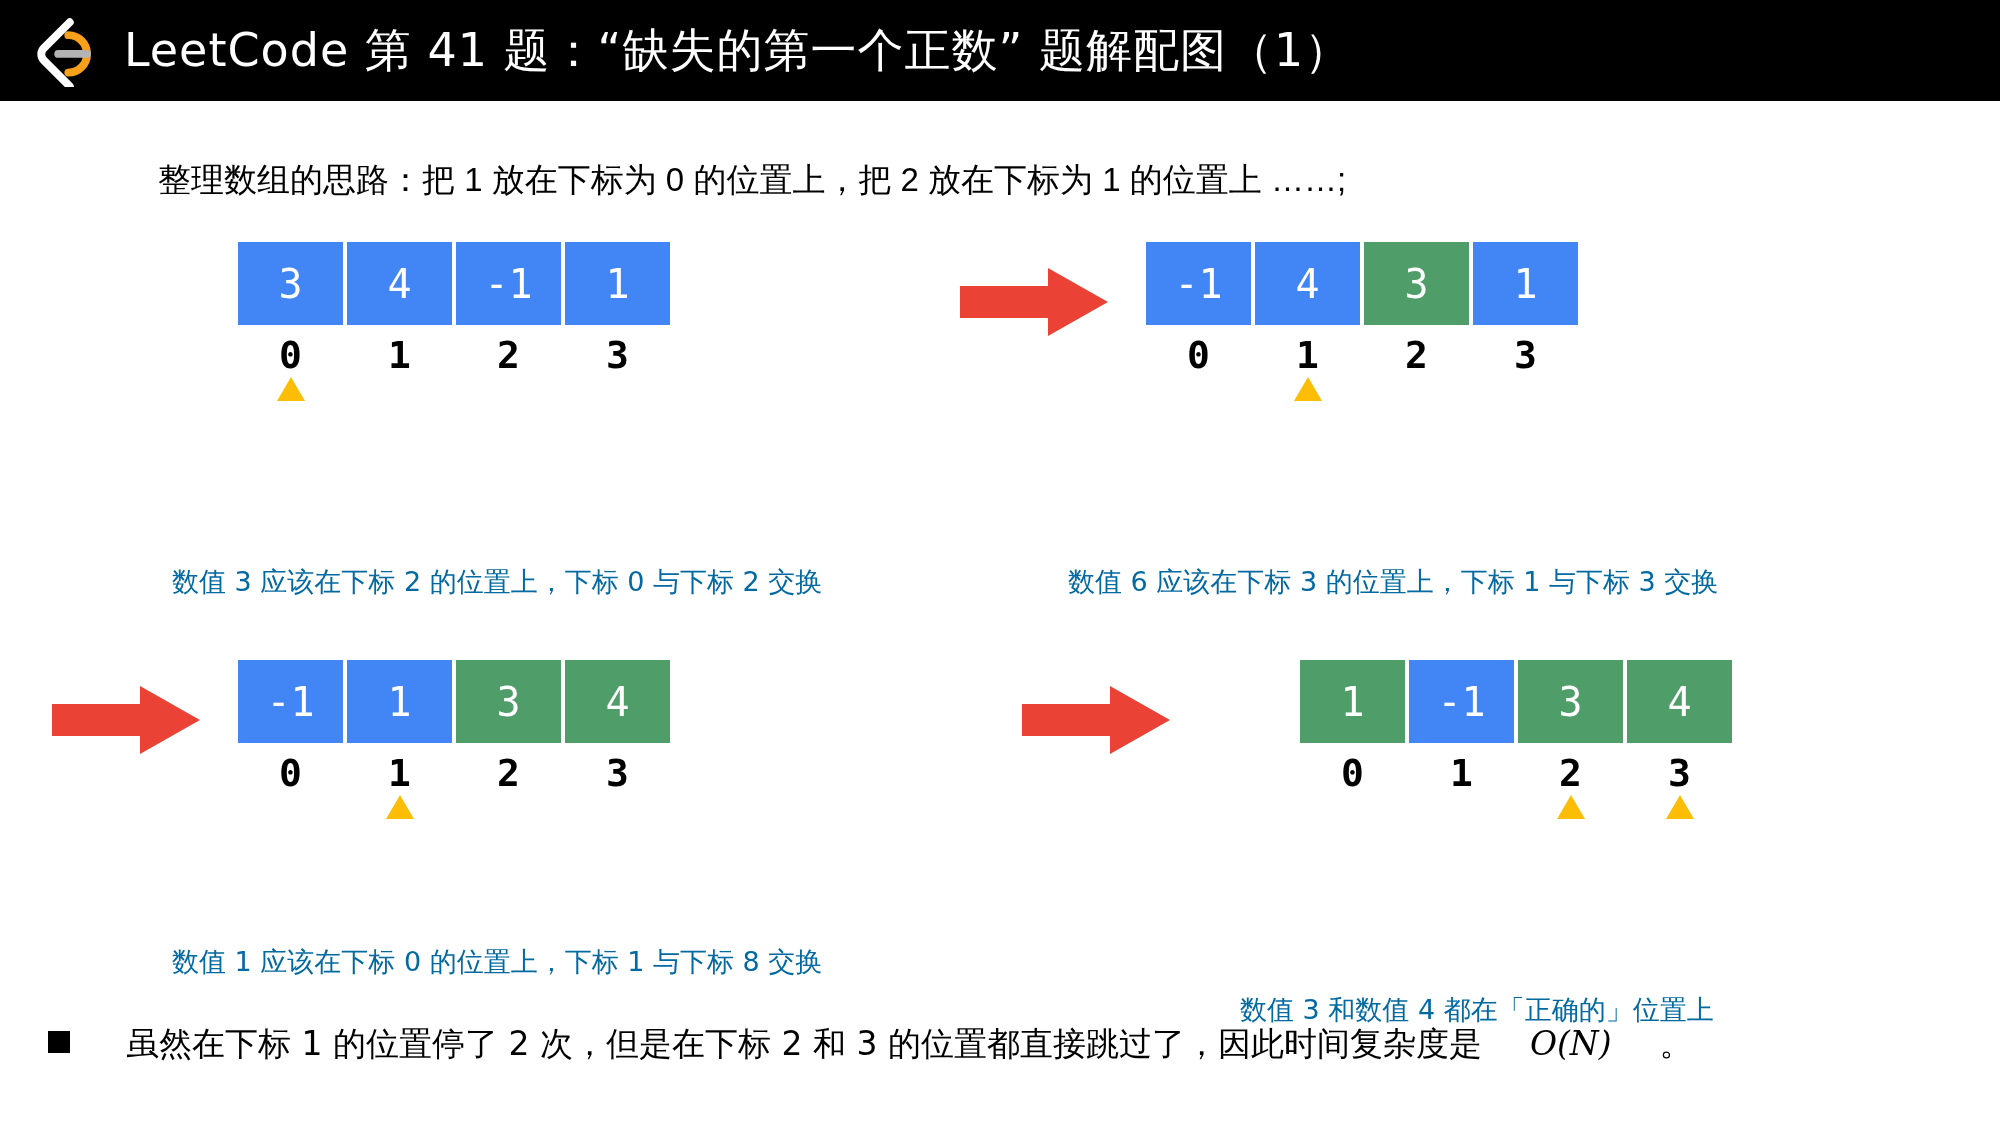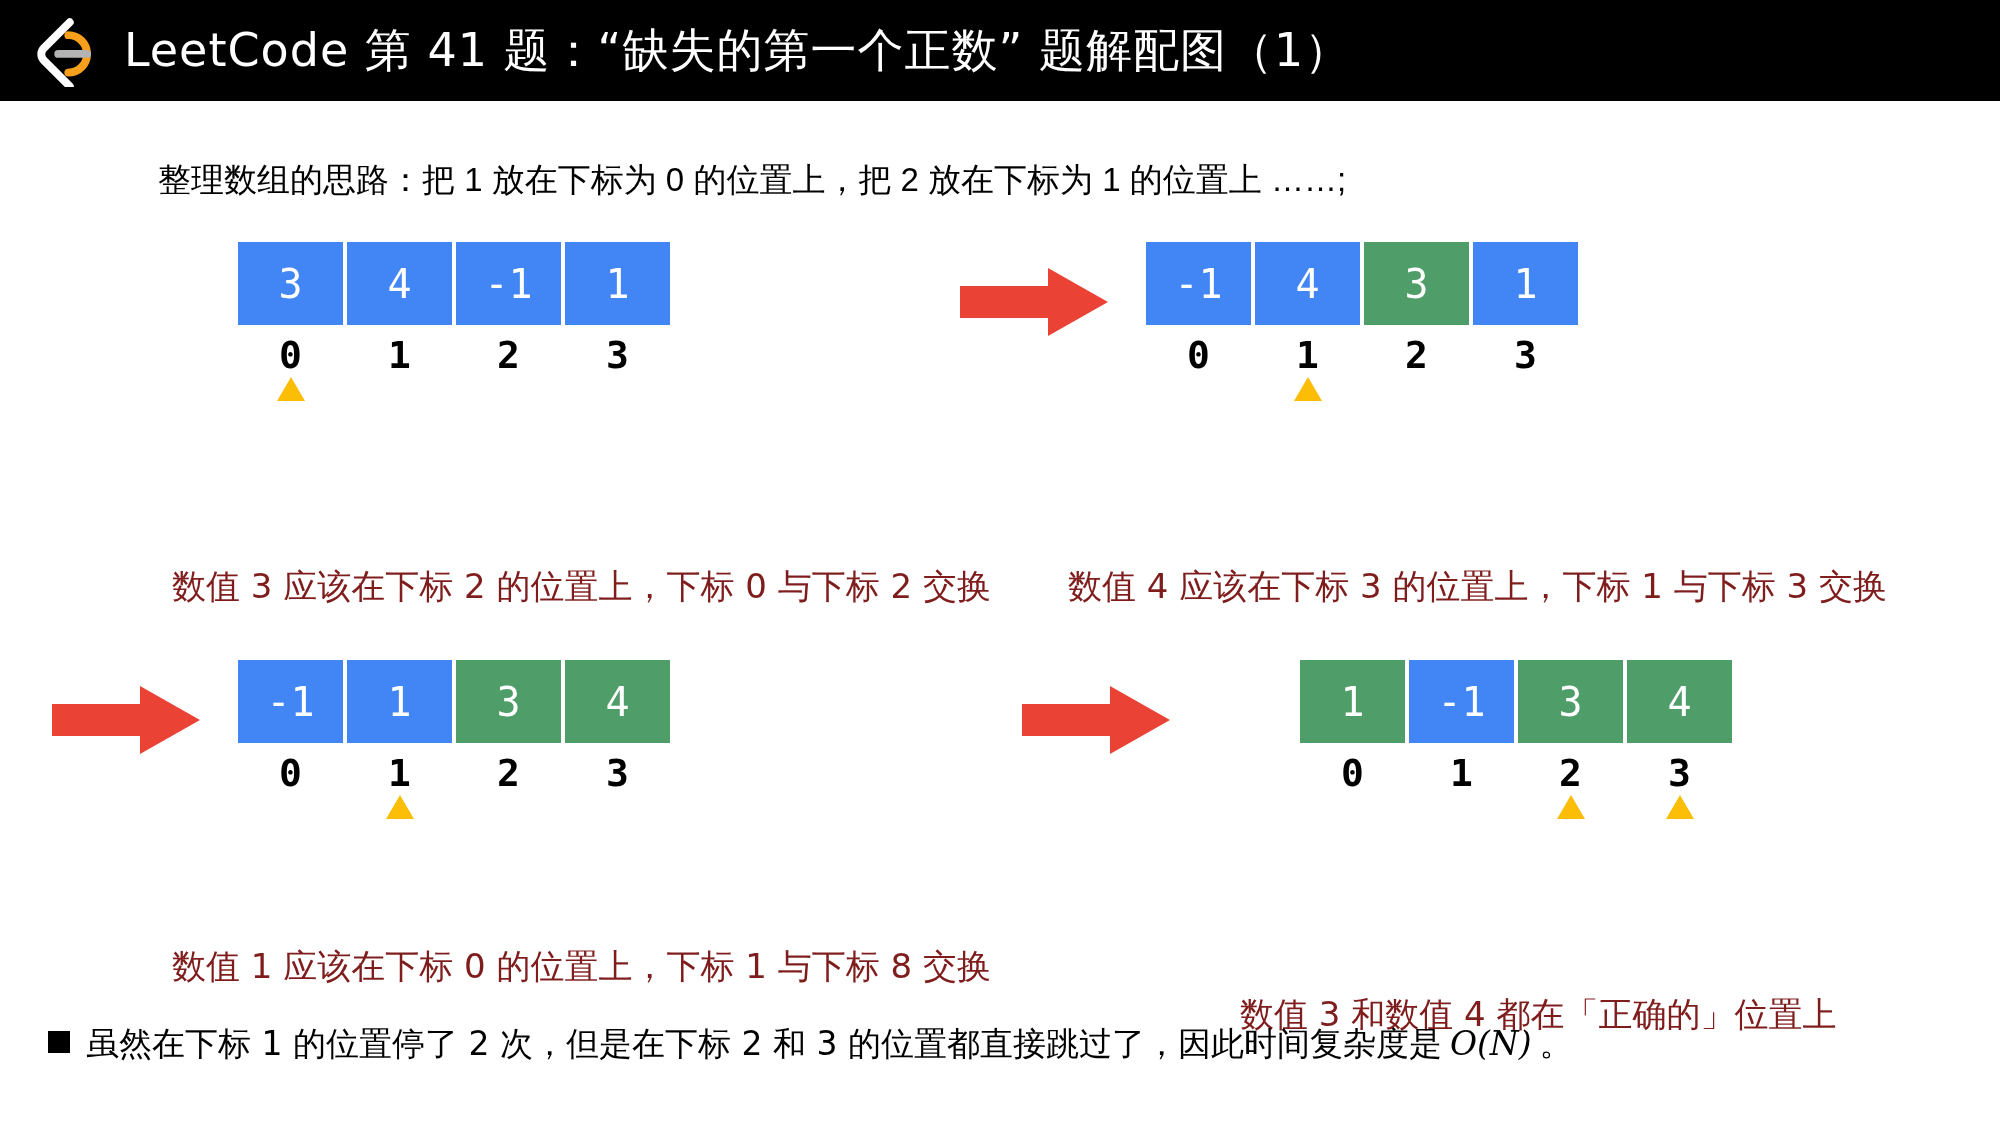--- a/index.html
+++ b/index.html
@@ -110,38 +110,39 @@
   }
   .marker {
     width: 0; height: 0;
     border-left: 14px solid transparent;
     border-right: 14px solid transparent;
     border-bottom: 24px solid #fcbd06;
   }
   .marker.hidden { visibility: hidden; }
 
   .caption {
-    font-size: 34px;
-    color: #7f1d1d;
+    font-size: 27px;
+    color: #0369a1;
     white-space: nowrap;
     font-family: "DejaVu Sans", "Liberation Sans", sans-serif;
     margin-top: 26px;
   }
 
   
   .note {
     position: absolute;
     left: 48px;
     top: 1022px;
     font-size: 33px;
     color: #000000;
     white-space: nowrap;
     display: flex;
     align-items: baseline;
     font-family: "DejaVu Sans", "Liberation Sans", sans-serif;
+    gap: 40px;
   }
   .bullet {
     display: inline-block;
     width: 22px;
     height: 22px;
     background: #000000;
     margin-right: 16px;
     position: relative;
     top: -2px;
   }
@@ -232,21 +233,21 @@
       <div class="cell-wrap">
         <div class="cell blue">1</div>
         <div class="idx">3</div>
         <div class="marker-row">
             <div class="marker hidden"></div>
           </div>
       </div>
     </div>
   </div>
 </div>
-<div class="caption" style="position:absolute; left:1068px; top:538px;">数值 4 应该在下标 3 的位置上，下标 1 与下标 3 交换</div>
+<div class="caption" style="position:absolute; left:1068px; top:538px;">数值 6 应该在下标 3 的位置上，下标 1 与下标 3 交换</div>
 
 <div class="panel" style="left:52px; top:660px;">
   <div class="panel-arrow-row">
     <svg class="arrow" viewBox="0 0 148 76" style="margin-top:-44px;">
       <polygon points="0,22 88,22 88,4 148,38 88,72 88,54 0,54" fill="#ea4335"></polygon>
     </svg>
     <div class="array">
       <div class="cell-wrap">
         <div class="cell blue">-1</div>
         <div class="idx">0</div>

